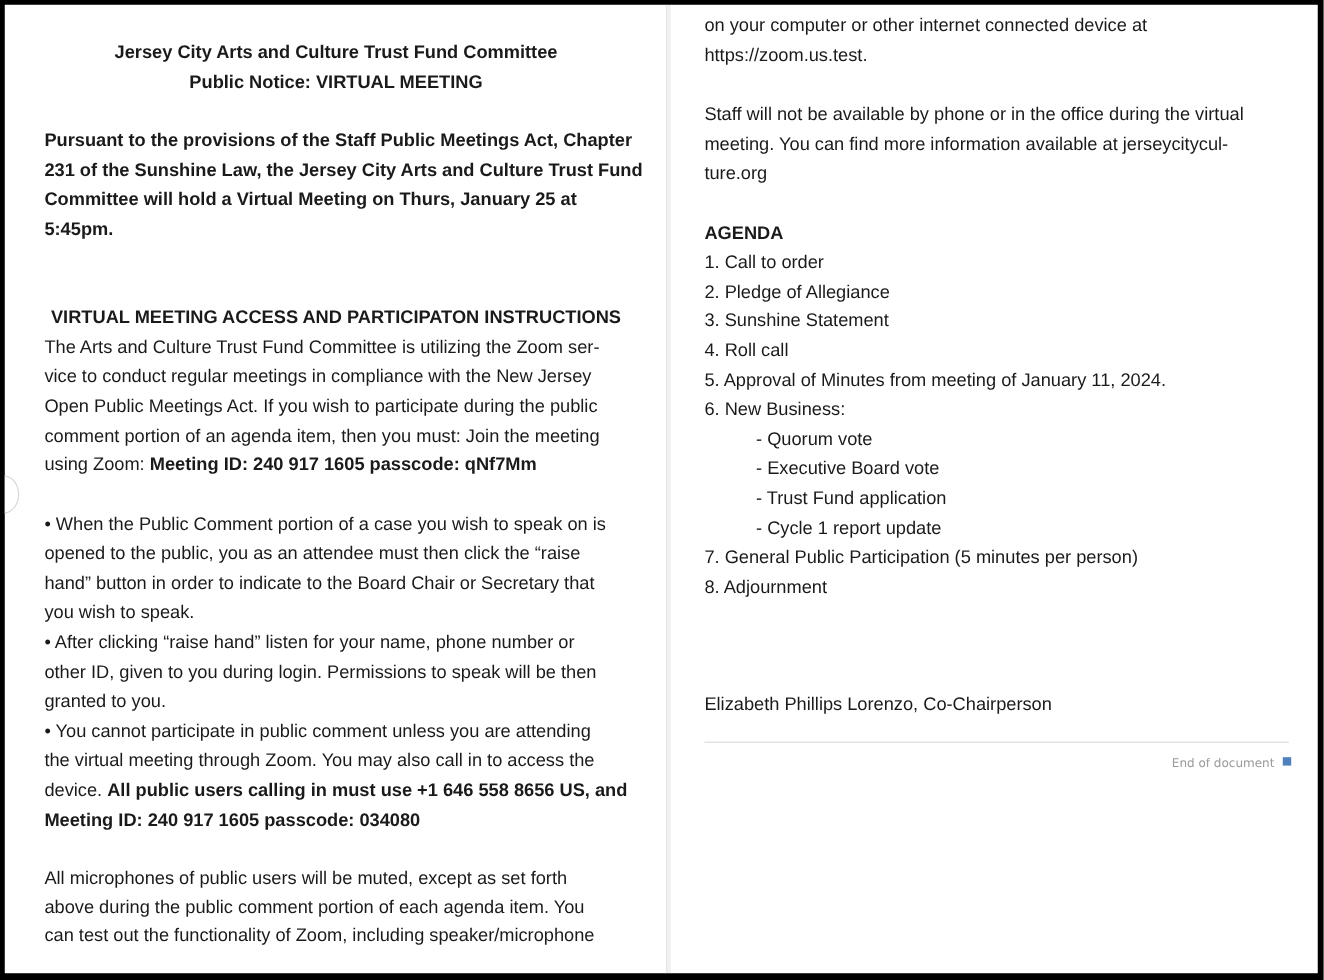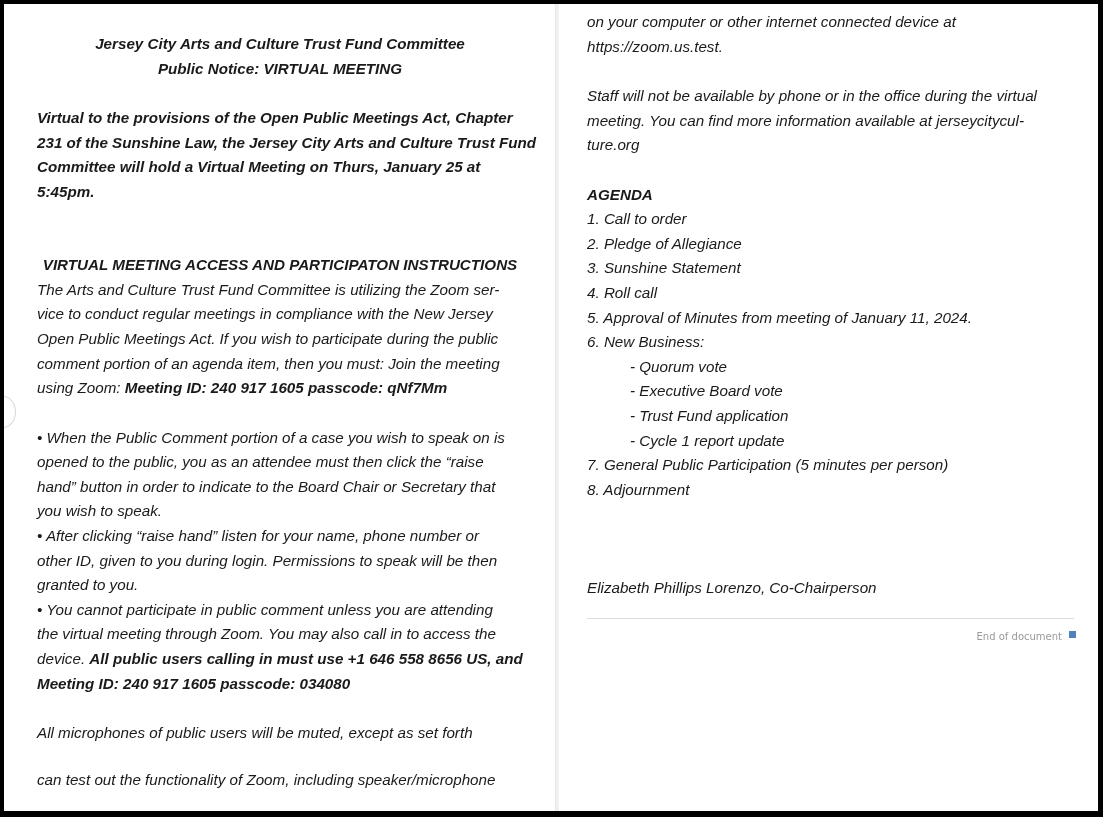--- a/index.html
+++ b/index.html
@@ -30,21 +30,20 @@
       left: 551px; top: 0; bottom: 0;
       width: 4px;
       background: #f1f1f1;
       border-left: 1px solid #e6e6e6;
     }
     .text {
       position: absolute;
       font-size: 15.2px;
       line-height: 24.6px;
       white-space: nowrap;
-      font-style: italic;
     }
     .bold { font-weight: bold; }
     .center { text-align: center; }
     .lt { left: 33px; }
     .rt { left: 28px; }
     .indent { left: 71px !important; }
     .scroll-handle {
       position: absolute;
       left: -14px; top: 392px;
       width: 24px; height: 30px;
@@ -75,21 +74,21 @@
 <body>
 
 <div class="viewer">
 
   <div class="page page-left">
     <div class="scroll-handle"></div>
 
     <div class="text bold center" style="left:0;width:552px;top:28px;">Jersey City Arts and Culture Trust Fund Committee</div>
     <div class="text bold center" style="left:0;width:552px;top:53px;">Public Notice: VIRTUAL MEETING</div>
 
-    <div class="text bold lt" style="top:102px;">Virtual to the provisions of the Open Public Meetings Act, Chapter</div>
+    <div class="text bold lt" style="top:102px;">Pursuant to the provisions of the Staff Public Meetings Act, Chapter</div>
     <div class="text bold lt" style="top:127px;">231 of the Sunshine Law, the Jersey City Arts and Culture Trust Fund</div>
     <div class="text bold lt" style="top:151px;">Committee will hold a Virtual Meeting on Thurs, January 25 at</div>
     <div class="text bold lt" style="top:176px;">5:45pm.</div>
 
     <div class="text bold center" style="left:0;width:552px;top:249px;">VIRTUAL MEETING ACCESS AND PARTICIPATON INSTRUCTIONS</div>
 
     <div class="text lt" style="top:274px;">The Arts and Culture Trust Fund Committee is utilizing the Zoom ser-</div>
     <div class="text lt" style="top:298px;">vice to conduct regular meetings in compliance with the New Jersey</div>
     <div class="text lt" style="top:323px;">Open Public Meetings Act. If you wish to participate during the public</div>
     <div class="text lt" style="top:348px;">comment portion of an agenda item, then you must: Join the meeting</div>
@@ -107,20 +106,21 @@
     <div class="text lt" style="top:569px;">granted to you.</div>
 
     <div class="text lt" style="top:594px;">• You cannot participate in public comment unless you are attending</div>
     <div class="text lt" style="top:618px;">the virtual meeting through Zoom. You may also call in to access the</div>
     <div class="text lt" style="top:643px;">
       <span>device. </span><span class="bold">All public users calling in must use  +1 646 558 8656 US, and</span>
     </div>
     <div class="text bold lt" style="top:668px;">Meeting ID: 240 917 1605 passcode: 034080</div>
 
     <div class="text lt" style="top:717px;">All microphones of public users will be muted, except as set forth</div>
+    <div class="text lt" style="top:741px;">above during the public comment portion of each agenda item. You</div>
     <div class="text lt" style="top:764px;">can test out the functionality of Zoom, including speaker/microphone</div>
   </div>
 
   <div class="gutter"></div>
 
   <div class="page page-right">
     <div class="text rt" style="top:6px;">on your computer or other internet connected device at</div>
     <div class="text rt" style="top:31px;">https://zoom.us.test.</div>
 
     <div class="text rt" style="top:80px;">Staff will not be available by phone or in the office during the virtual</div>

